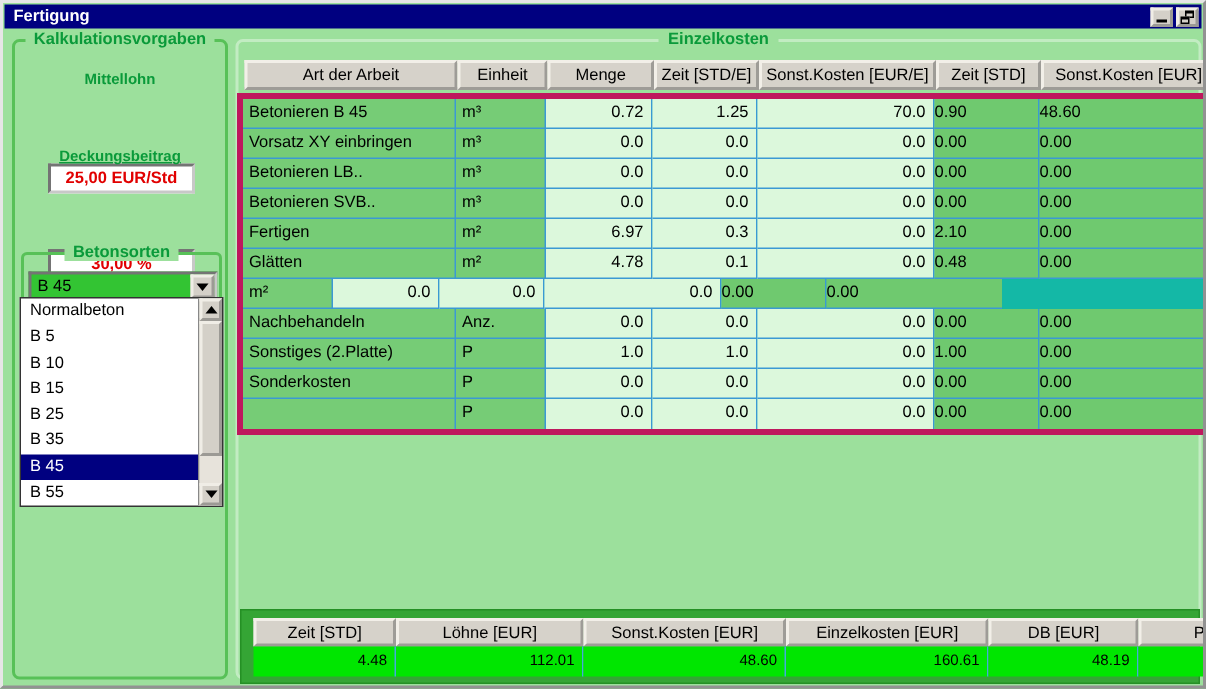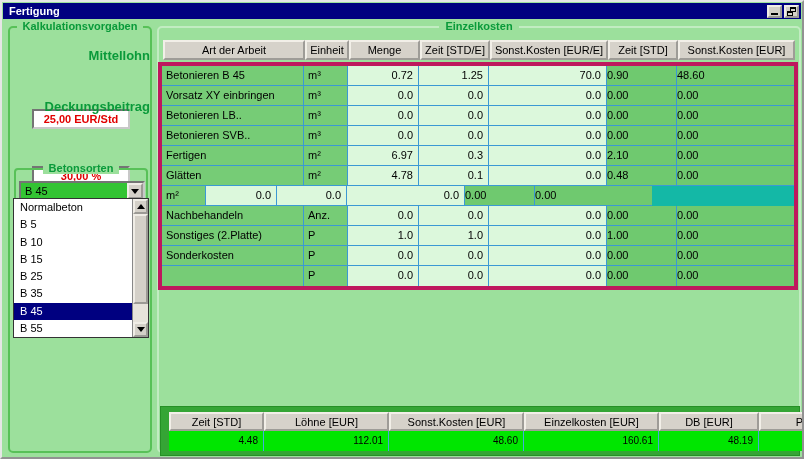--- a/index.html
+++ b/index.html
@@ -33,21 +33,21 @@
   
   .groupbox{ position:absolute; border:2px solid #58c158; border-radius:5px; }
   .groupbox.pale{ border-color:#c2ecc2; }
   .group-title{
     position:absolute; top:-8px; left:0; right:0; text-align:center;
     font-size:11px; font-weight:bold; color:#0a9a3a; pointer-events:none;
   }
   .group-title span{ background:#9ce09c; padding:0 6px; }
 
   
-  .lbl{ position:absolute; left:0; right:0; text-align:right; font-size:13px; font-weight:bold; color:#0a9a3a; }
+  .lbl{ position:absolute; left:0; right:0; text-align:center; font-size:10px; font-weight:bold; color:#0a9a3a; }
   .field{
     position:absolute; background:#ffffff; color:#e10000;
     border:2px inset #c8c8c8; font-size:11px; font-weight:bold;
     text-align:center; line-height:16px; height:20px;margin-top:48px;
   }
 
   .combobox{
     position:absolute; height:20px; border:2px inset #c8c8c8;
     background:#33c433; display:flex;
   }
@@ -74,21 +74,21 @@
   .scroll-track{ position:absolute; left:0; top:15px; bottom:15px; width:15px; background:#e7e3db; }
   .scroll-thumb{ position:absolute; left:0; top:15px; width:15px; height:90px; background:#d4d0c8; border:2px outset #f0ede6; }
 
   
   .grid-headers{ position:absolute; left:161px; top:38px; display:flex; }
   .hbtn{
     background:#d6d2ca; border:2px outset #f2efe8; height:20px;
     font-size:11px; color:#000; text-align:center; line-height:16px;
     overflow:hidden; white-space:nowrap; cursor:pointer;
   }
-  .c0{width:142px}.c1{width:44px}.c2{width:71px}.c3{width:70px}.c4{width:118px}.c5{width:70px}.c6{width:117px}
+  .c0{width:142px}.c1{width:60px}.c2{width:71px}.c3{width:70px}.c4{width:118px}.c5{width:70px}.c6{width:117px}
 
   .grid-body{ position:absolute; left:156px; top:60px; border:4px solid #be185d; background:#14b8a6; }
   .grow{ display:flex; }
   .gcell{
     height:20px; font-size:11px; line-height:19px; color:#000;
     border-right:1px solid #3b99d4; border-bottom:1px solid #3b99d4;
     overflow:hidden; white-space:nowrap;
   }
   .grow .gcell:last-child{ border-right:none; }
   .grow:last-child .gcell{ border-bottom:none; }
@@ -133,21 +133,21 @@
   </div>
 
   <div class="groupbox" style="left:6px; top:24px; width:144px; height:427px;">
     <div class="group-title">
       <span>Kalkulationsvorgaben</span>
     </div>
 
     <div class="lbl" style="top:20px;">Mittellohn</div>
     <div class="field" style="left:22px; top:33px; width:98px;">25,00 EUR/Std</div>
 
-    <div class="lbl" style="top:71px;">Deckungsbeitrag</div>
+    <div class="lbl" style="top:71px;text-decoration:underline;">Deckungsbeitrag</div>
     <div class="field" style="left:22px; top:90px; width:98px;">30,00 %</div>
 
     <div class="groupbox" style="left:4px; top:140px; width:134px; height:93px; border-radius:4px;">
       <div class="group-title">
         <span>Betonsorten</span>
       </div>
       <div class="combobox" style="left:3px; top:11px; width:126px;">
         <span class="combo-value">B 45</span>
         <span class="combo-btn">
           <span class="arr-down"></span>

